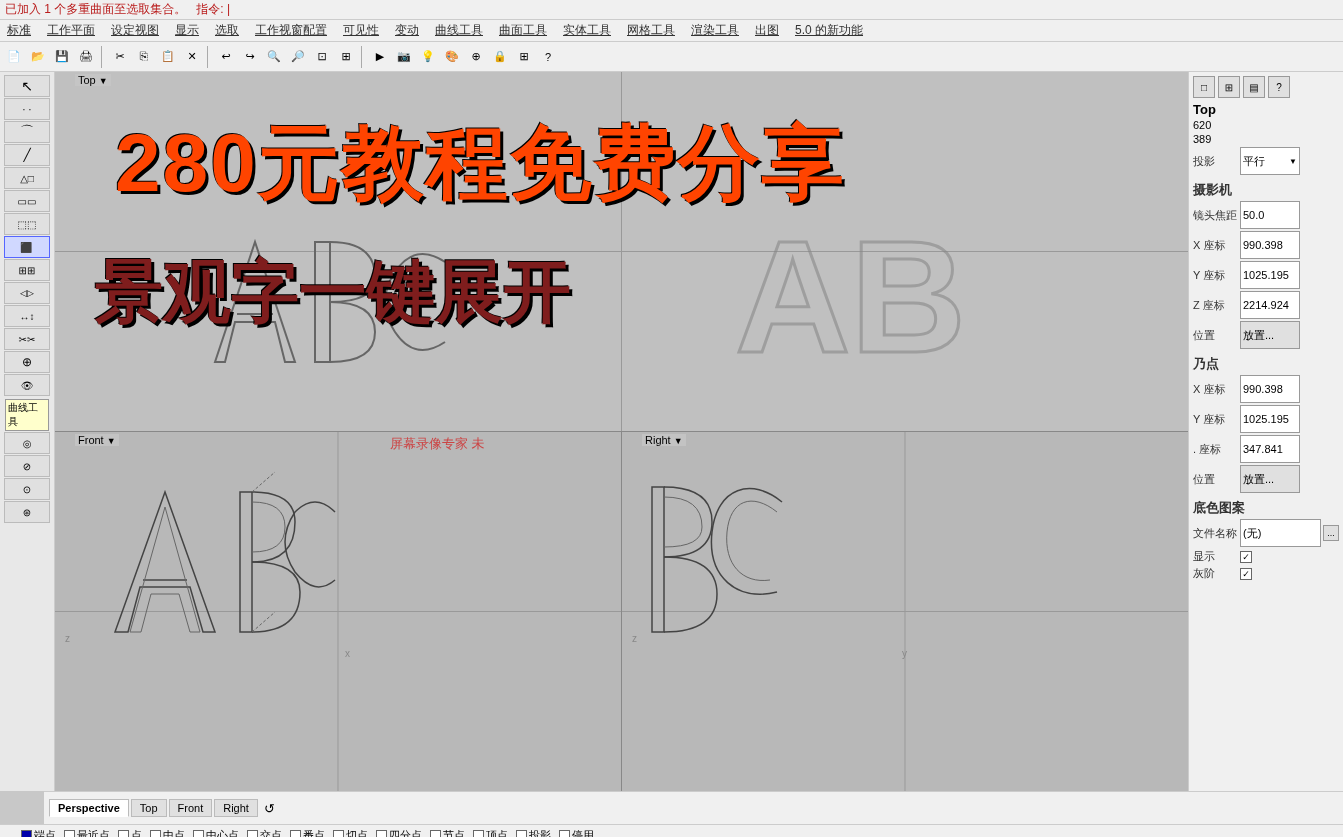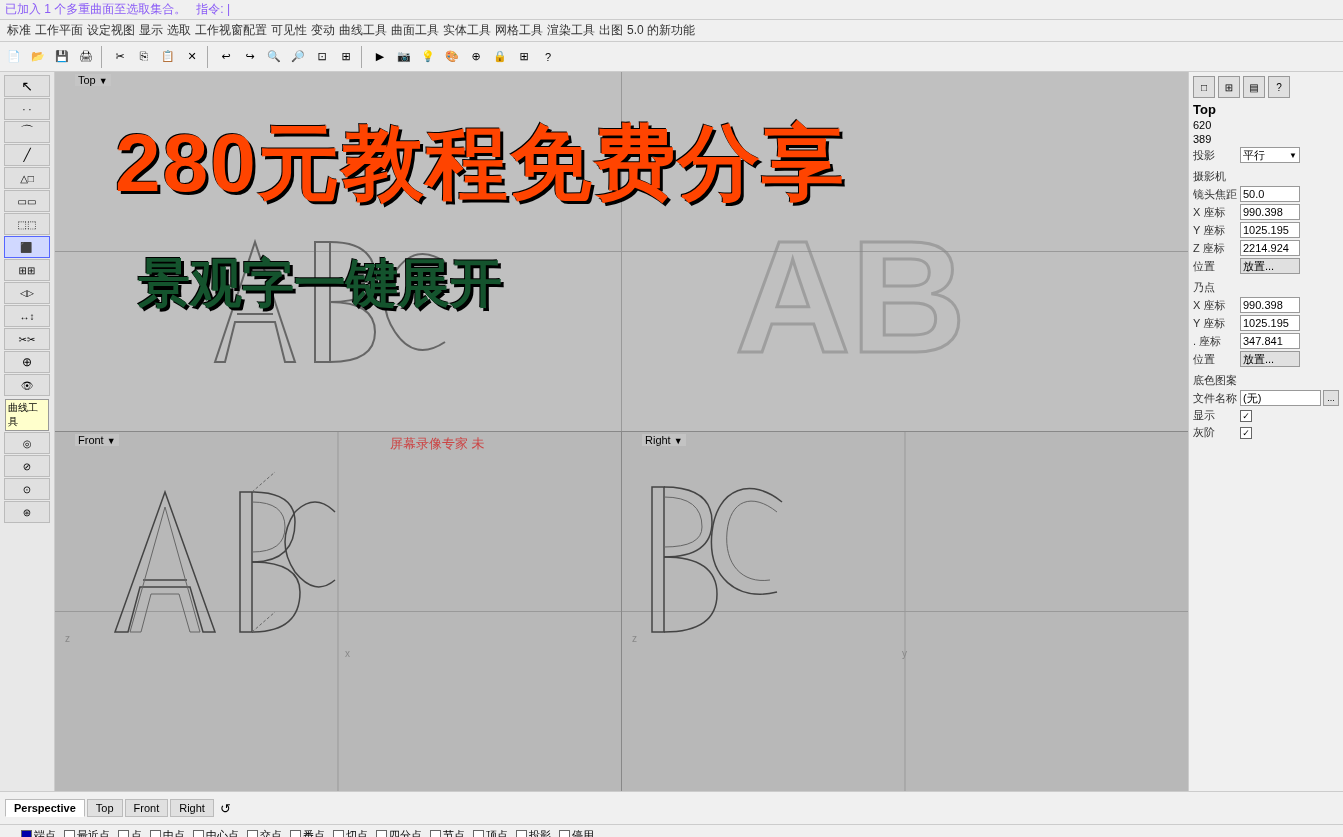--- a/index.html
+++ b/index.html
@@ -14,35 +14,37 @@
 
     
     #status-bar {
       background: #f0f0f0;
       height: 20px;
       width: 100%;
       display: flex;
       align-items: center;
       padding: 0 5px;
       font-size: 12px;
-      color: #8b5cf6;
+      color: #b91c1c;
       border-bottom: 1px solid #ccc;
     }
 
     
     #menu-bar {
       background: #f0f0f0;
       height: 22px;
       width: 100%;
       display: flex;
       align-items: center;
       padding: 0 5px;
       font-size: 12px;
       color: #333;
       border-bottom: 1px solid #ccc;
+      gap: 12px;
+      text-decoration: underline;
     }
     .menu-item {
       cursor: pointer;
       white-space: nowrap;
       padding: 1px 2px;
     }
 
     
     #toolbar {
       background: #f0f0f0;
@@ -174,28 +176,28 @@
       color: #333;
       white-space: nowrap;
       min-width: 45px;
     }
     .rp-value {
       color: #000;
       background: #fff;
       border: 1px solid #999;
       padding: 0 2px;
       min-width: 60px;
-      height: 16px;
+      height: 28px;
       font-size: 11px;
       display: flex;
       align-items: center;
     }
     .rp-header {
-      font-weight: normal;
-      font-size: 11px;
+      font-weight: bold;
+      font-size: 13px;
       color: #333;
       margin-bottom: 2px;
     }
     .rp-icons {
       display: flex;
       gap: 3px;
       margin-bottom: 4px;
     }
     .rp-icon-btn {
       width: 22px;
@@ -221,20 +223,21 @@
 
     
     #bottom-tabs {
       height: 24px;
       background: #f0f0f0;
       border-top: 1px solid #ccc;
       display: flex;
       align-items: center;
       padding: 16px 5px;
       gap: 2px;
+      margin-left: 44px;
     }
     .bottom-tab {
       padding: 2px 8px;
       font-size: 11px;
       border: 1px solid #bbb;
       background: #e0e0e0;
       cursor: pointer;
       height: 18px;
       display: flex;
       align-items: center;
@@ -280,28 +283,27 @@
       text-shadow: 3px 3px 0 #000, -1px -1px 0 #000;
       z-index: 10;
       white-space: nowrap;
       line-height: 1;
       letter-spacing: 2px;
     }
     .overlay-text-sub {
       position: absolute;
       top: 185px;
       left: 40px;
-      font-size: 52px;
+      font-size: 68px;
       font-weight: 900;
-      color: #14532d;
+      color: #7f1d1d;
       text-shadow: 3px 3px 0 #000, -1px -1px 0 #000;
       z-index: 10;
       white-space: nowrap;
       line-height: 1;
-      margin-left: 43px;
     }
 
     
     .watermark {
       position: absolute;
       font-size: 13px;
       color: #cc4444;
       z-index: 15;
       font-weight: normal;
     }

